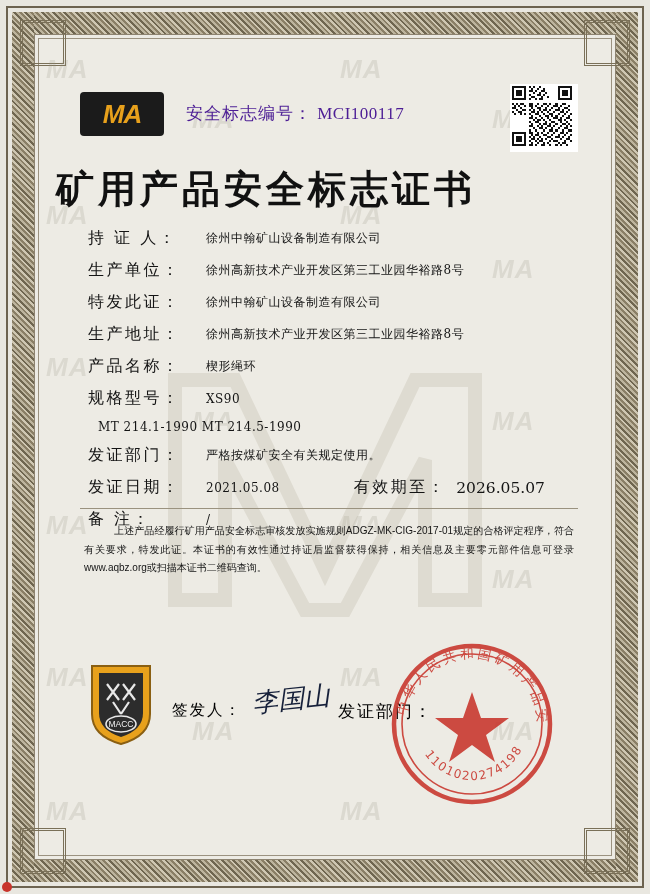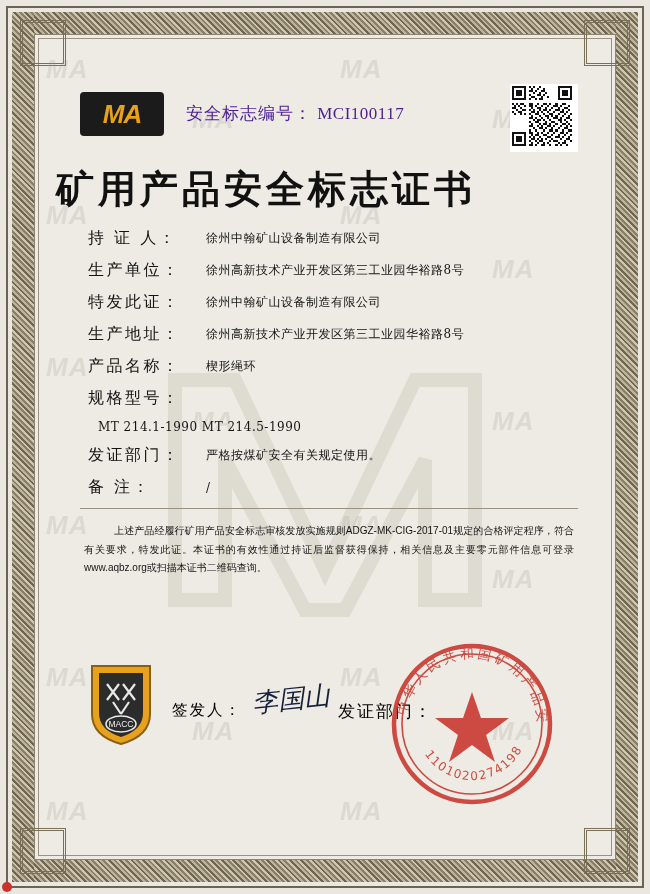--- a/index.html
+++ b/index.html
@@ -549,31 +549,38 @@
         <div class="value">徐州高新技术产业开发区第三工业园华裕路8号</div>
       </div>
 
       <div class="row">
         <div class="label w5">产品名称：</div>
         <div class="value">楔形绳环</div>
       </div>
 
       <div class="row">
         <div class="label w5">规格型号：</div>
+        <div class="value">XS90</div>
       </div>
 
       <div class="row">
         <div class="value">MT 214.1-1990 MT 214.5-1990</div>
       </div>
 
       <div class="row">
         <div class="label w5">发证部门：</div>
         <div class="value">严格按煤矿安全有关规定使用。</div>
       </div>
 
+      <div class="row split">
+        <div class="label w5">发证日期：</div>
+        <div class="value">2021.05.08</div>
+        <div class="label2">有效期至：</div>
+        <div class="value2">2026.05.07</div>
+      </div>
 
       <div class="row">
         <div class="label w5">备  注：</div>
         <div class="value">/</div>
       </div>
 
     </div>
 
     <div class="divider"></div>
 

